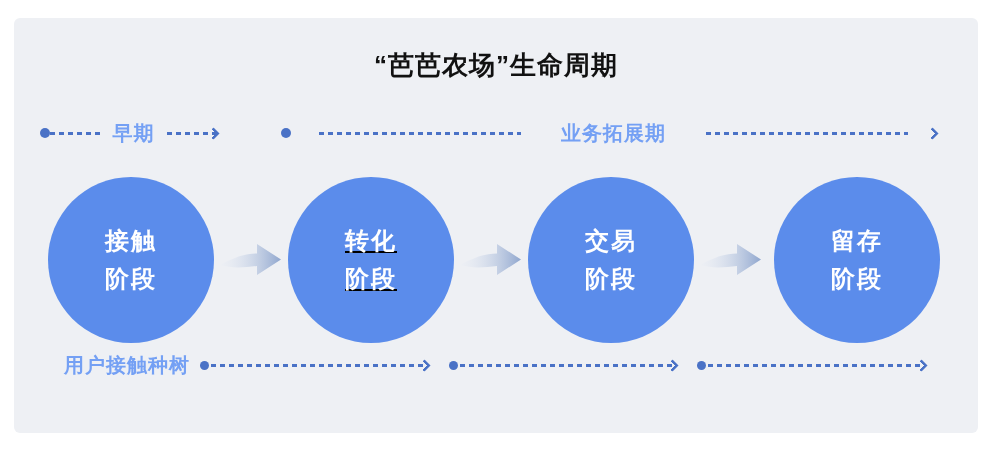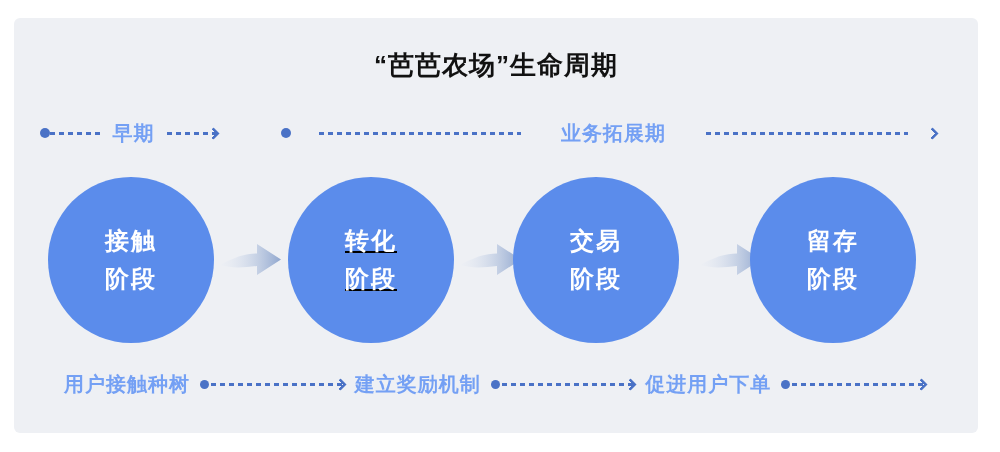--- a/index.html
+++ b/index.html
@@ -29,30 +29,30 @@
   .dash{flex:1 1 auto;height:3px;
     background:repeating-linear-gradient(90deg,var(--line-blue) 0 5px,transparent 5px 9px);}
   .chev{flex:0 0 auto;width:9px;height:9px;border-top:3px solid var(--line-blue);
     border-right:3px solid var(--line-blue);transform:rotate(45deg);margin-left:-8px;border-radius:1px;}
   .phase-label{flex:0 0 auto;margin:0 12px;font-size:20px;font-weight:700;
     color:var(--label-blue);letter-spacing:1px;white-space:nowrap;}
 
   
   .stage-circle{position:absolute;top:159px;width:166px;height:166px;border-radius:50%;
     background:var(--circle-blue);display:flex;align-items:center;justify-content:center;}
-  .c1{left:34px;} .c2{left:274px;text-decoration:underline;} .c3{left:499px;} .c4{left:736px;}
+  .c1{left:34px;} .c2{left:274px;text-decoration:underline;} .c3{left:514px;} .c4{left:760px;}
   .stage-text{display:flex;flex-direction:column;align-items:center;
     color:#ffffff;font-size:24px;font-weight:700;line-height:38px;letter-spacing:2px;text-align:center;}
 
   
   .swoosh{position:absolute;top:221px;width:64px;height:40px;}
   .s1{left:205px;} .s2{left:445px;} .s3{left:685px;}
 
   
-  .actions-row{position:absolute;left:50px;top:353px;width:872px;height:26px;
+  .actions-row{position:absolute;left:50px;top:334px;width:872px;height:26px;
     display:flex;}
   .action-label{flex:0 0 auto;font-size:20px;font-weight:700;color:var(--label-blue);
     letter-spacing:1px;white-space:nowrap;}
   .connector{flex:1 1 auto;display:flex;align-items:center;margin:0 10px;}
   .connector .dot{width:9px;height:9px;}
   .connector .dash{height:3px;margin-left:2px;}
 </style>
 </head>
 <body>
 
@@ -126,27 +126,25 @@
       </div>
     </div>
 
     <div class="actions-row">
       <span class="action-label">用户接触种树</span>
       <div class="connector">
         <span class="dot"></span>
         <span class="dash"></span>
         <span class="chev"></span>
       </div>
-      <span class="action-label">建立奖励机制</span>
       <div class="connector">
         <span class="dot"></span>
         <span class="dash"></span>
         <span class="chev"></span>
       </div>
-      <span class="action-label">促进用户下单</span>
       <div class="connector">
         <span class="dot"></span>
         <span class="dash"></span>
         <span class="chev"></span>
       </div>
     </div>
 
   </div>
 </div>
 

